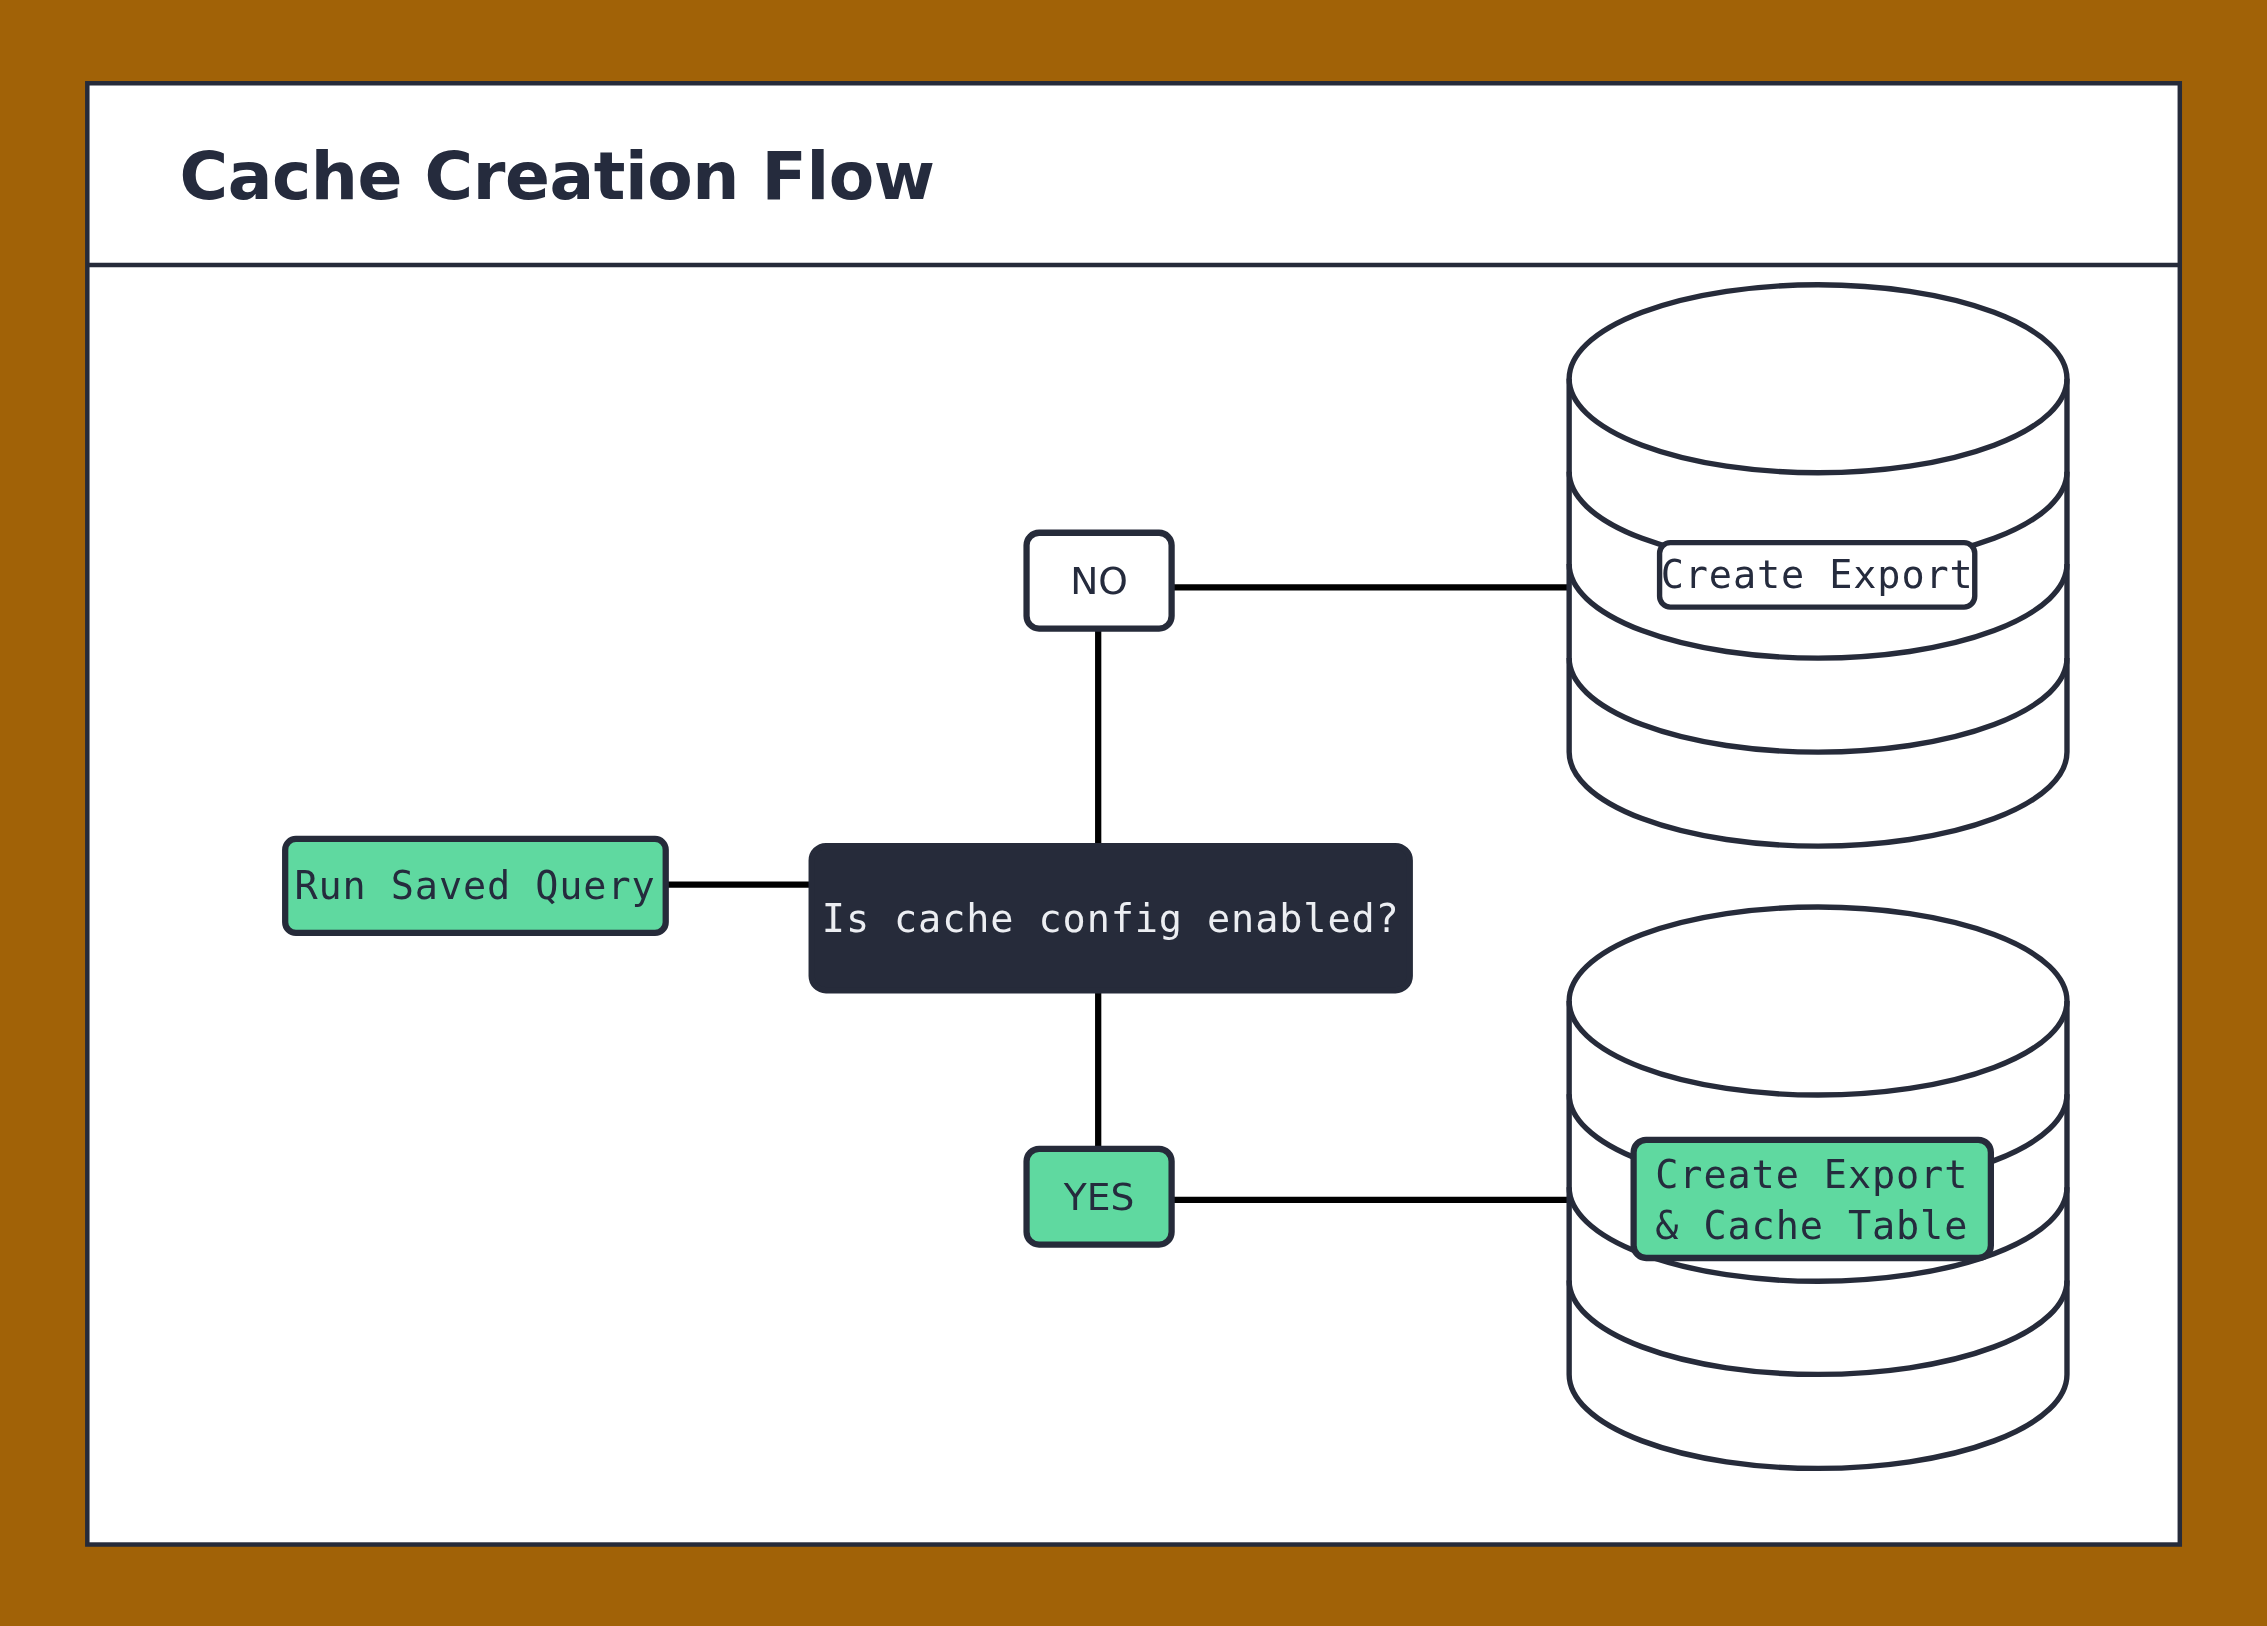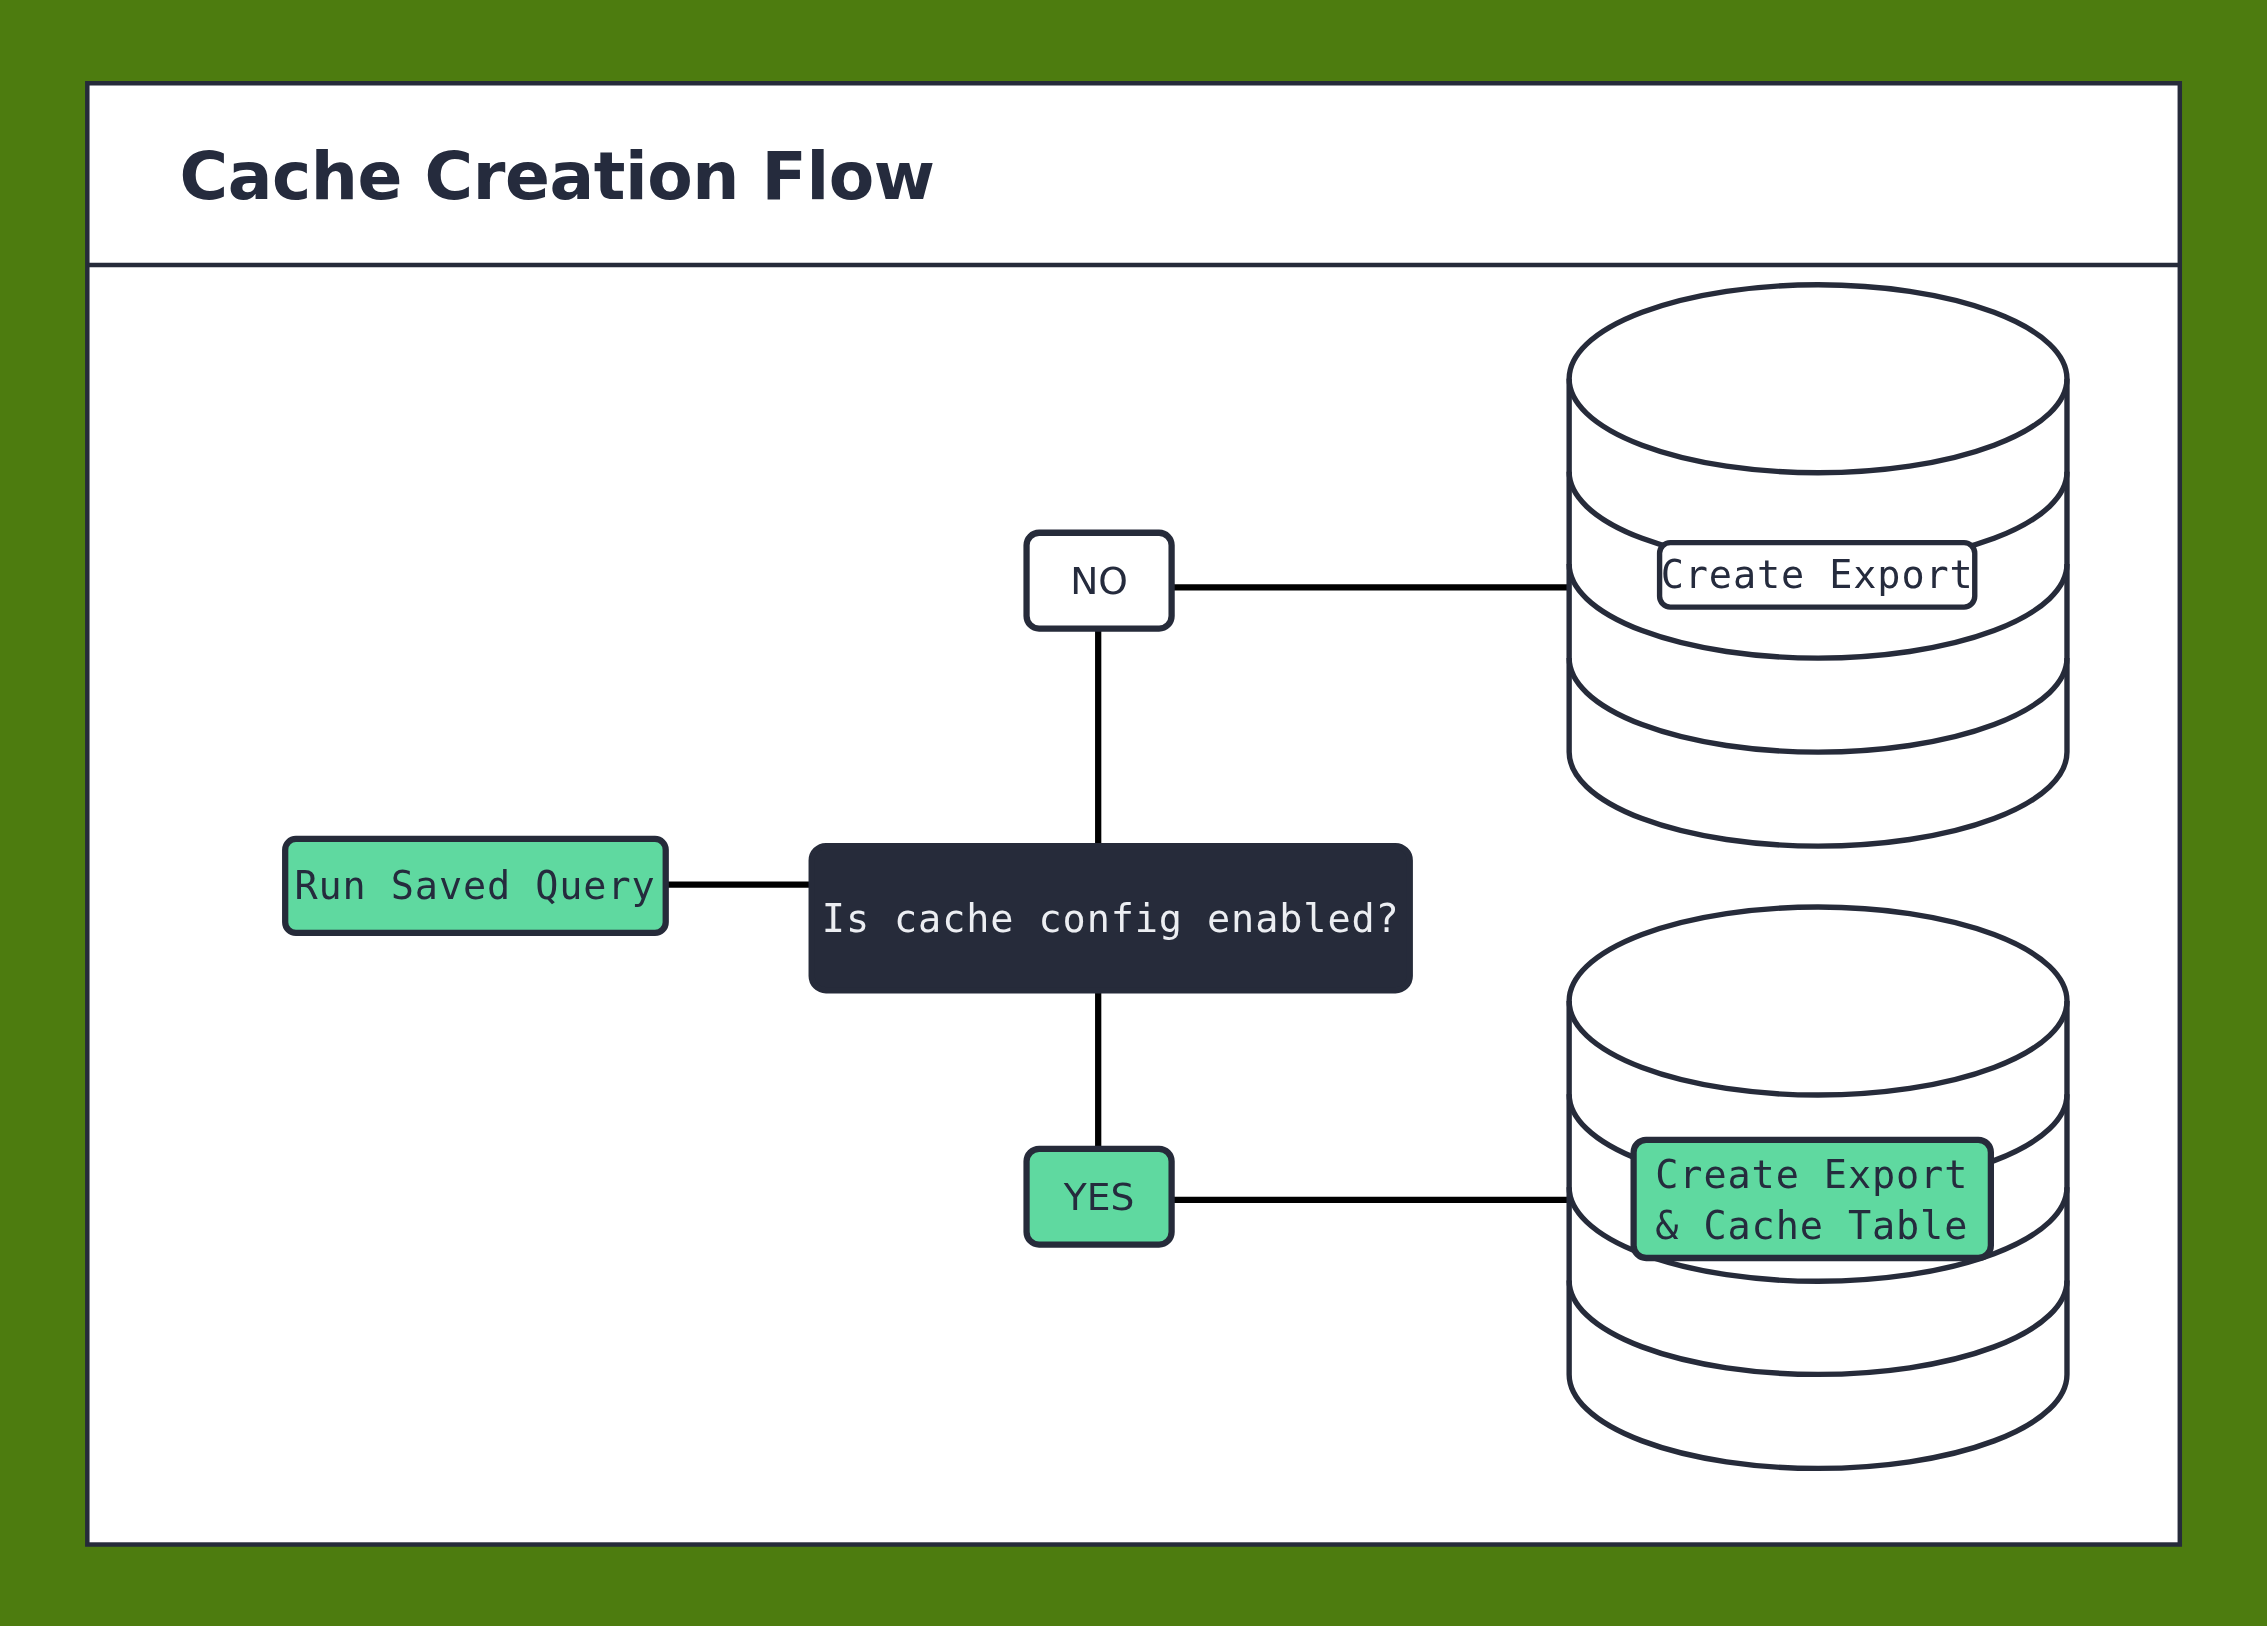--- a/index.html
+++ b/index.html
@@ -10,21 +10,21 @@
   body {
     width: 2268px;
     height: 1626px;
     font-family: "Liberation Sans", sans-serif;
     overflow: hidden;
   }
   #stage {
     position: relative;
     width: 2268px;
     height: 1626px;
-    background: #4d7c0f;
+    background: #a16207;
   }
   #diagram-svg {
     position: absolute;
     left: 0;
     top: 0;
     width: 2268px;
     height: 1626px;
     display: block;
   }
   .frame-rect {

